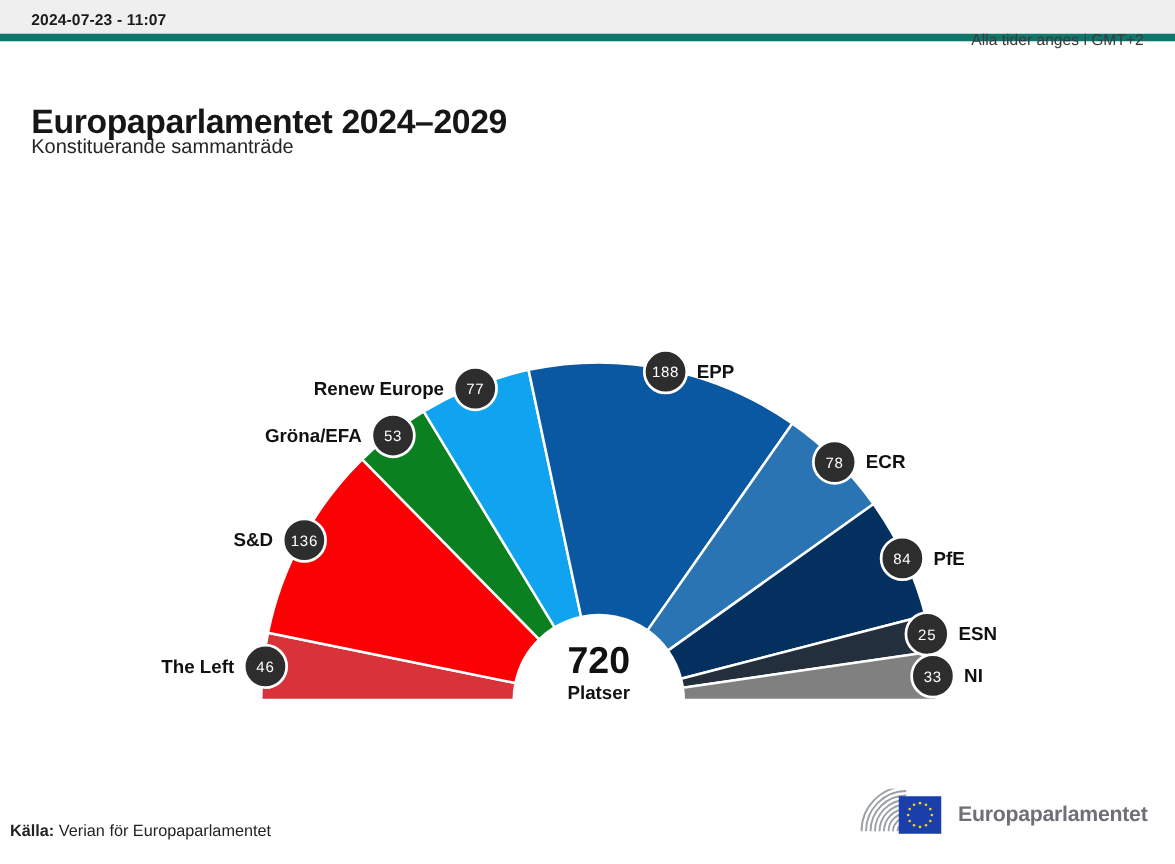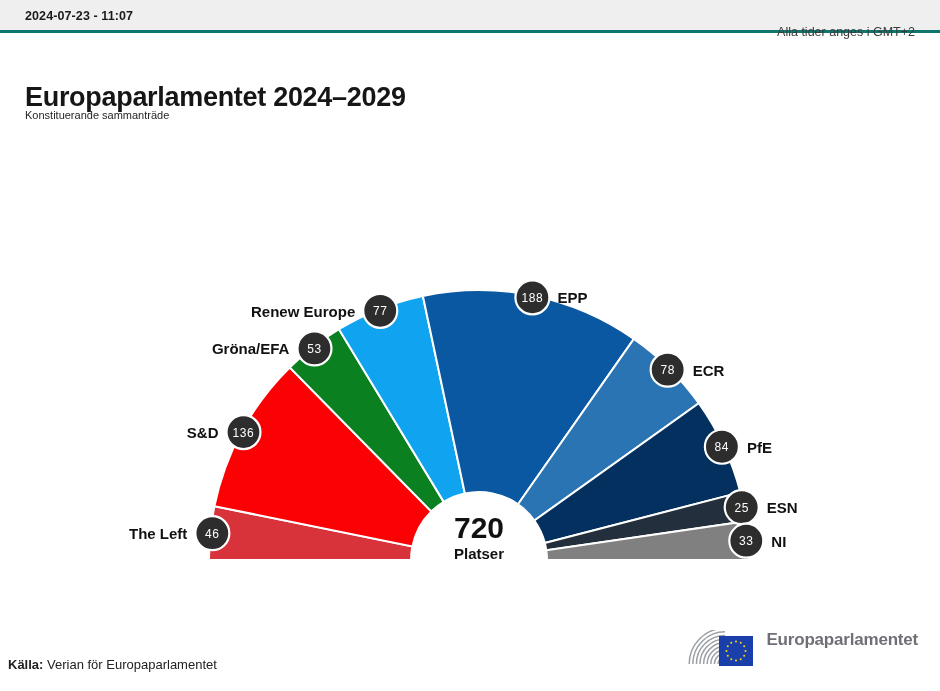--- a/index.html
+++ b/index.html
@@ -8,39 +8,39 @@
     background:#ffffff;
     font-family:"Liberation Sans", sans-serif;
     color:#1a1a1a;
     overflow:hidden;
     position:relative;
   }
   
   #topbar{
     position:absolute;left:0;top:0;width:940px;height:33px;
     background:#efefef;
-    border-bottom:3px solid #0f766e;
+    border-bottom:6px solid #0f766e;
     box-sizing:border-box;
   }
   #topbar-date{
     position:absolute;left:25px;top:9px;
     font-size:12.5px;font-weight:bold;letter-spacing:0.1px;color:#1a1a1a;
   }
   #topbar-tz{
     position:absolute;right:25px;top:9px;
     font-size:12.5px;font-weight:400;color:#3a3a3a;margin-top:16px;
   }
   
   #page-title{
     position:absolute;left:25px;top:64px;
     font-size:27px;font-weight:bold;letter-spacing:-0.3px;color:#161616;
   }
   #page-subtitle{
     position:absolute;left:25px;top:109px;
-    font-size:11px;font-weight:400;color:#252525;
+    font-size:16px;font-weight:400;color:#252525;
   }
   
   #chart-wrap{
     position:absolute;left:0;top:230px;width:940px;height:350px;
   }
   #hemicycle{display:block;}
   .slice{stroke:#ffffff;stroke-width:2;}
   .badge-circle{fill:#2d2d2d;stroke:#ffffff;stroke-width:2.2;}
   .badge-text{
     fill:#ffffff;font-family:"Liberation Sans", sans-serif;
@@ -61,21 +61,21 @@
   }
   
   #source-line{
     position:absolute;left:8px;top:657px;
     font-size:13px;color:#222222;
   }
   #source-label{font-weight:bold;}
   #source-value{font-weight:400;}
   #logo{
     position:absolute;right:22px;top:630px;
-    display:flex;align-items:flex-start;gap:9px;height:44px;
+    display:flex;align-items:center;gap:9px;height:44px;
   }
   #logo-mark{width:78px;height:42px;display:block;}
   #logo-text{
     font-size:17px;font-weight:bold;color:#6f6f77;letter-spacing:-0.2px;
   }
 </style>
 </head>
 <body>
 
 <div id="topbar">

